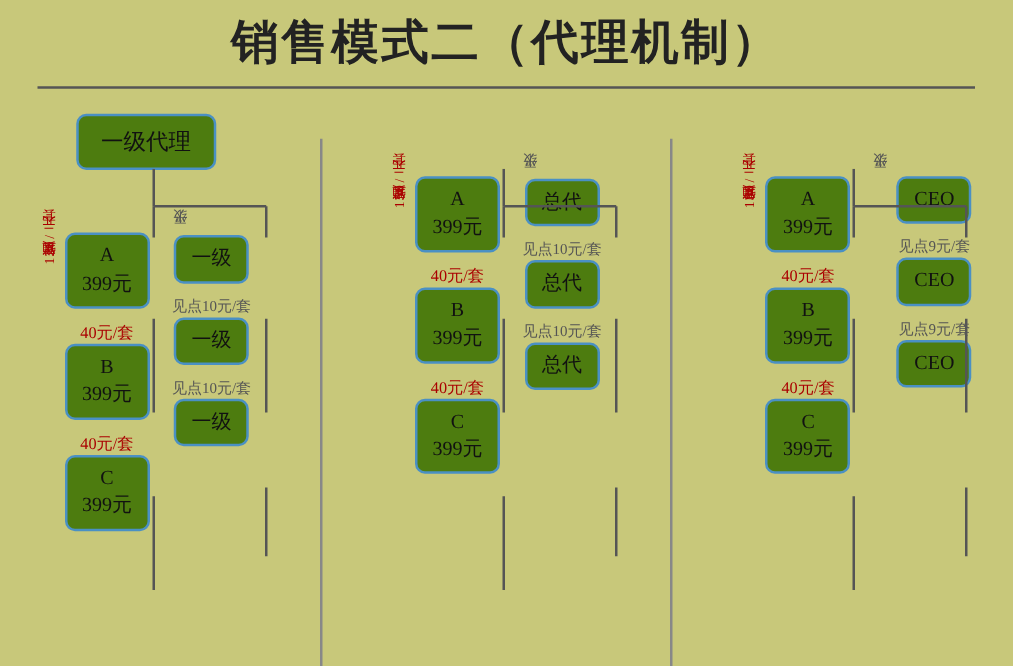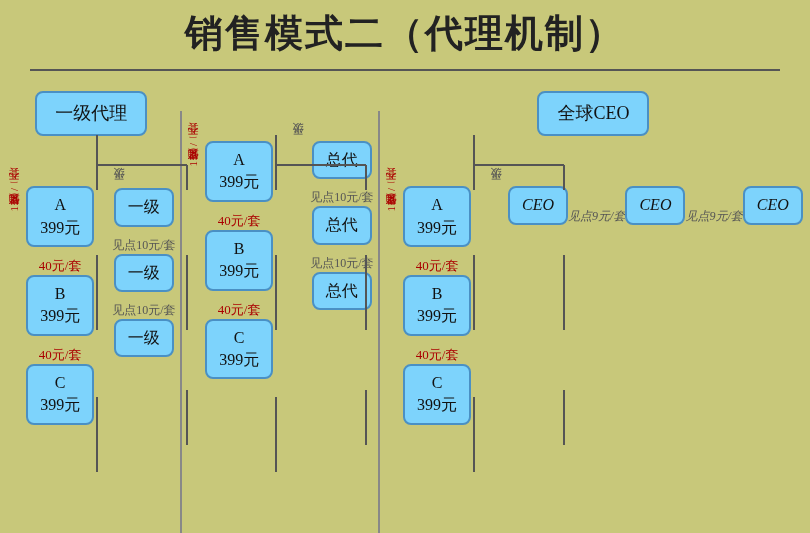--- a/index.html
+++ b/index.html
@@ -18,21 +18,21 @@
       color: #222;
       padding: 8px 0 10px 0;
       letter-spacing: 2px;
     }
     .divider {
       border: none;
       border-top: 2px solid #555;
       margin: 0 30px 0 30px;
     }
     .node {
-      background: #7dd3fc;
+      background: #4d7c0f;
       border: 2px solid #4a90c4;
       border-radius: 8px;
       padding: 6px 12px;
       text-align: center;
       font-size: 16px;
       color: #111;
       min-width: 60px;
       line-height: 1.4;
     }
     .top-node {
@@ -170,39 +170,38 @@
           <div class="node" style="white-space:pre-line;">A
 399元</div>
           <div class="between-label" style="color:#a00; font-size:13px;">40元/套</div>
           <div class="node" style="white-space:pre-line;">B
 399元</div>
           <div class="between-label" style="color:#a00; font-size:13px;">40元/套</div>
           <div class="node" style="white-space:pre-line;">C
 399元</div>
         </div>
       </div>
-      <div style="display:flex; align-items:flex-start; margin-left:18px;">
+      <div style="display:flex; flex-direction:column; align-items:flex-start; margin-left:18px;">
         <div style="display:flex; flex-direction:column; align-items:center; margin-right:4px;">
           <div class="branch-label" style="color:#555;">平级</div>
         </div>
         <div style="display:flex; flex-direction:column; align-items:center;">
           <div class="node">总代</div>
           <div class="between-label" style="font-size:12px;">见点10元/套</div>
           <div class="node">总代</div>
           <div class="between-label" style="font-size:12px;">见点10元/套</div>
           <div class="node">总代</div>
         </div>
       </div>
     </div>
   </div>
 
   <div class="vertical-sep"></div>
 
   <div class="sec">
-    <div class="node top-node">全球CEO</div>
 
     <svg width="220" height="380" style="position:absolute; top:44px; left:10px; pointer-events:none;">
       <line x1="80" y1="0" x2="80" y2="30" stroke="#555" stroke-width="2"></line>
       <line x1="80" y1="30" x2="170" y2="30" stroke="#555" stroke-width="2"></line>
       <line x1="80" y1="30" x2="80" y2="55" stroke="#555" stroke-width="2"></line>
       <line x1="170" y1="30" x2="170" y2="55" stroke="#555" stroke-width="2"></line>
       <line x1="80" y1="120" x2="80" y2="195" stroke="#555" stroke-width="2"></line>
       <line x1="80" y1="262" x2="80" y2="337" stroke="#555" stroke-width="2"></line>
       <line x1="170" y1="120" x2="170" y2="195" stroke="#555" stroke-width="2"></line>
       <line x1="170" y1="255" x2="170" y2="310" stroke="#555" stroke-width="2"></line>
@@ -221,21 +220,21 @@
 399元</div>
           <div class="between-label" style="color:#a00; font-size:13px;">40元/套</div>
           <div class="node" style="white-space:pre-line;">C
 399元</div>
         </div>
       </div>
       <div style="display:flex; flex-direction:row; align-items:flex-start; margin-left:18px;">
         <div style="display:flex; flex-direction:column; align-items:center; margin-right:4px;">
           <div class="branch-label" style="color:#555;">平级</div>
         </div>
-        <div style="display:flex; flex-direction:row; align-items:flex-end;font-style:italic;">
+        <div style="display:flex; flex-direction:column; align-items:center;">
           <div class="node">CEO</div>
           <div class="between-label" style="font-size:12px;">见点9元/套</div>
           <div class="node">CEO</div>
           <div class="between-label" style="font-size:12px;">见点9元/套</div>
           <div class="node">CEO</div>
         </div>
       </div>
     </div>
   </div>
 

